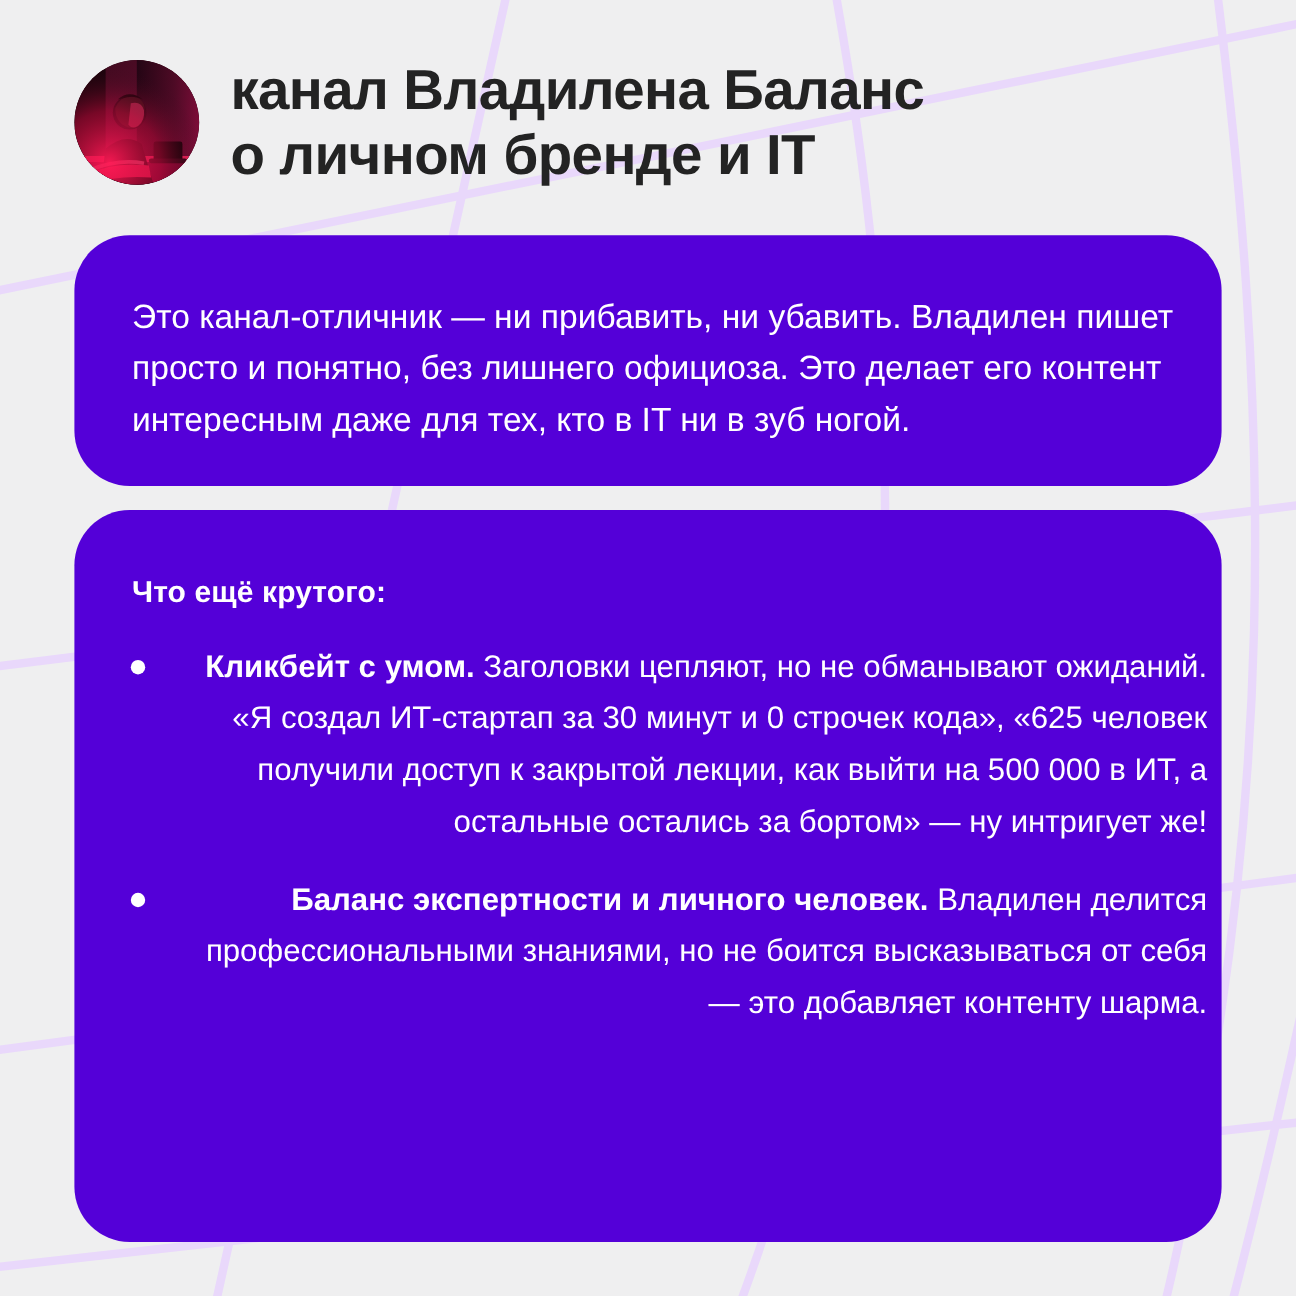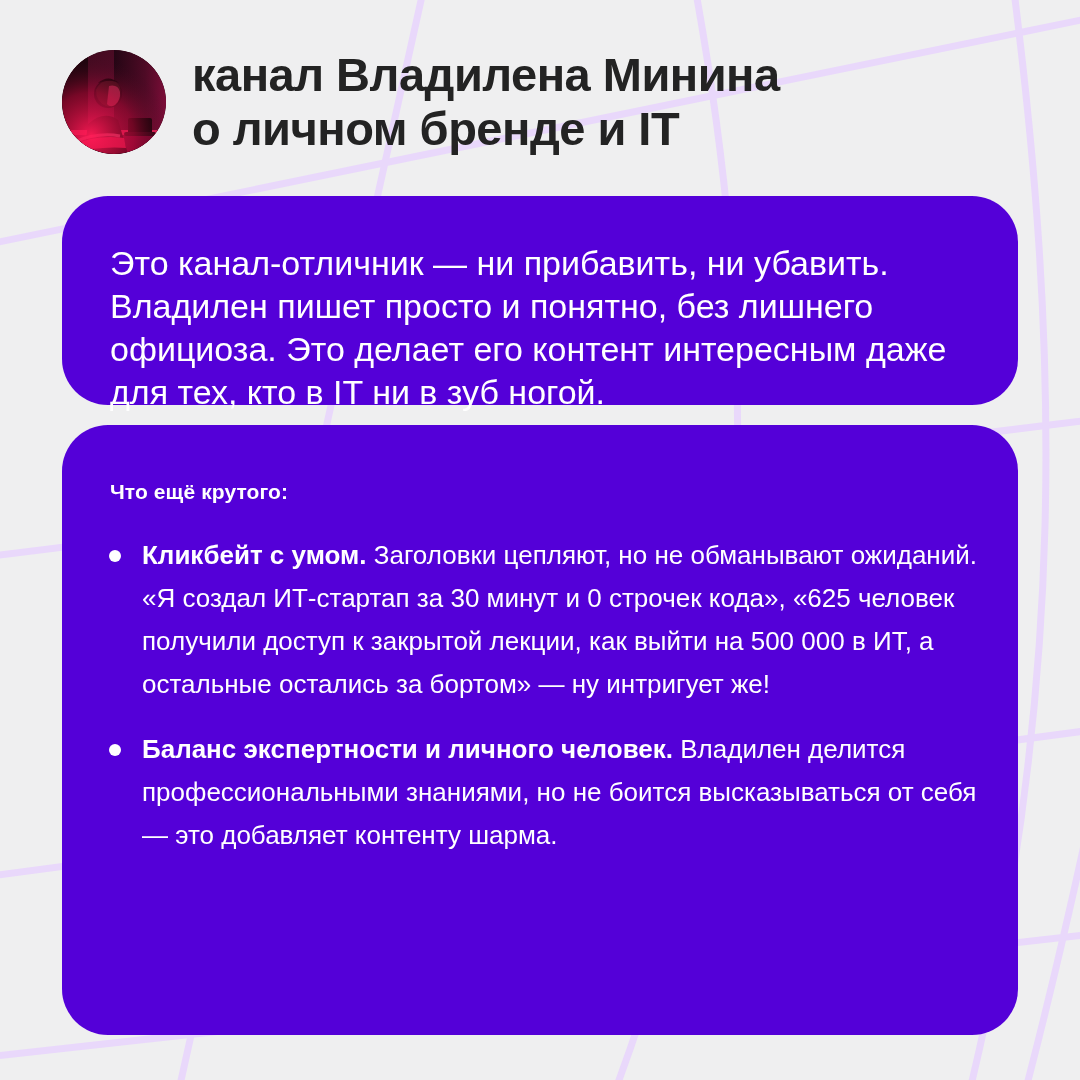--- a/index.html
+++ b/index.html
@@ -70,48 +70,49 @@
   #card-list {
     top:425px;
     height:610px;
   }
 
   .intro-text {
     position:absolute;
     left:48px; top:46px;
     width:876px;
     color:#ffffff;
-    font-size:34px;
+    font-size:28px;
     line-height:43px;
     font-weight:400;
   }
 
   .list-heading {
     position:absolute;
     left:48px; top:55px;
     color:#ffffff;
-    font-size:21px;
+    font-size:25px;
     font-weight:700;
     letter-spacing:0.1px;
   }
 
   .bullets {
     position:absolute;
     left:44px; top:109px;
     width:900px;
   }
 
   .bullet {
     position:relative;
     padding-left:36px;
     color:#ffffff;
     font-size:26px;
     line-height:43px;
     font-weight:400;
     margin-bottom:22px;
+    text-align:right;
   }
   .bullet:last-child { margin-bottom:0; }
 
   .bullet .dot {
     position:absolute;
     left:3px; top:16px;
     width:12px; height:12px;
     border-radius:50%;
     background:#ffffff;
   }
@@ -181,21 +182,21 @@
           <path d="M 36 33 Q 46 24 57 33 Q 50 29 40 32 Z" fill="#0d0206"></path>
 
           <rect x="66" y="68" width="24" height="16" rx="2" fill="#0e0206"></rect>
           <rect x="62" y="82" width="32" height="4" rx="2" fill="#2b0512"></rect>
 
           <rect width="104" height="104" fill="url(#av-glow)"></rect>
         </g>
       </svg>
     </div>
 
-    <div class="header-title">канал Владилена Минина
+    <div class="header-title">канал Владилена Баланс
 о личном бренде и IT</div>
   </div>
 
   <div class="card" id="card-intro">
     <div class="intro-text">Это канал-отличник — ни прибавить, ни убавить. Владилен пишет просто и понятно, без лишнего официоза. Это делает его контент интересным даже для тех, кто в IT ни в зуб ногой.</div>
   </div>
 
   <div class="card" id="card-list">
 
     <div class="list-heading">Что ещё крутого:</div>

